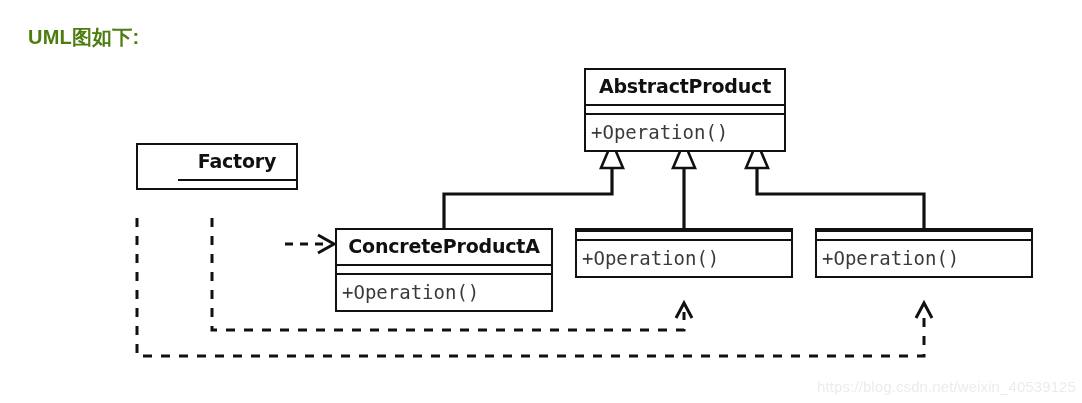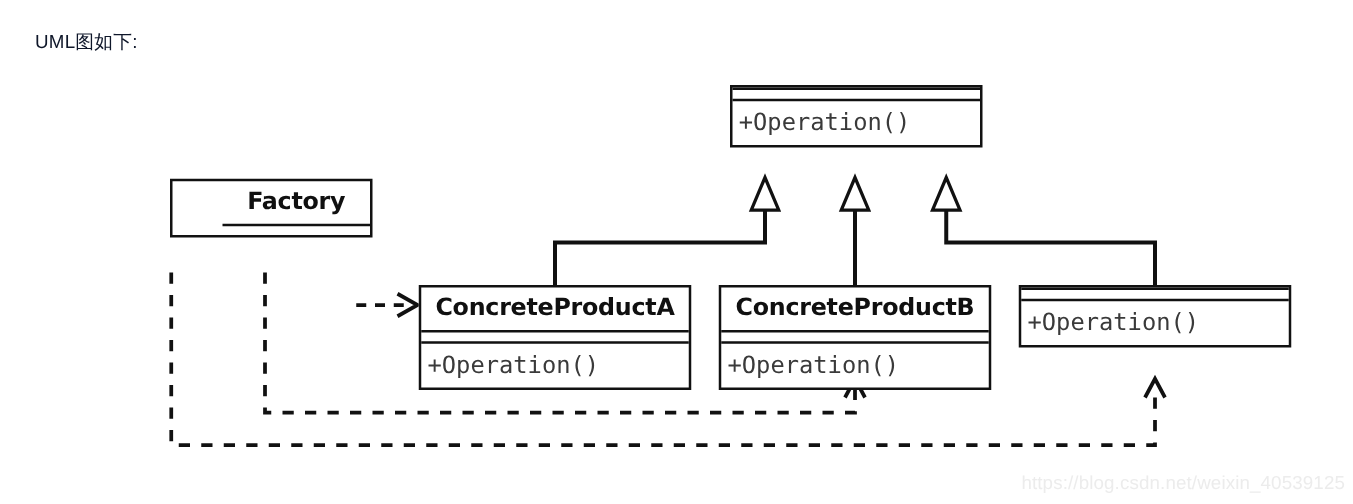--- a/index.html
+++ b/index.html
@@ -15,24 +15,25 @@
     font-family: "Liberation Sans", sans-serif;
     -webkit-font-smoothing: antialiased;
   }
 
   
   #caption {
     position: absolute;
     left: 28px;
     top: 24px;
     font-family: "Liberation Sans", sans-serif;
-    font-size: 15px;
-    color: #0f172a;
+    font-size: 20px;
+    color: #4d7c0f;
     letter-spacing: .2px;
     white-space: nowrap;
+    font-weight: bold;
   }
 
   
   #diagram {
     position: absolute;
     left: 0;
     top: 0;
     width: 1082px;
     height: 403px;
   }
@@ -130,37 +131,37 @@
       <path d="M 676 318 L 684 303 L 692 318" fill="none" stroke="#111111" stroke-width="3" stroke-linecap="butt" stroke-linejoin="miter"></path>
     </g>
 
     <g>
       <path d="M 137 218 L 137 356 L 924 356 L 924 312" fill="none" stroke="#111111" stroke-width="3" stroke-dasharray="9,9" stroke-linejoin="miter"></path>
       <path d="M 916 318 L 924 303 L 932 318" fill="none" stroke="#111111" stroke-width="3" stroke-linecap="butt" stroke-linejoin="miter"></path>
     </g>
   </svg>
 
   <div class="uml-class" style="left:584px; top:68px; width:202px;">
+    <div class="uml-name">AbstractProduct</div>
     <div class="uml-attrs"></div>
     <div class="uml-ops">+Operation()</div>
   </div>
 
   <div class="uml-class" style="left:136px; top:143px; width:162px;padding-left:40px;">
     <div class="uml-name">Factory</div>
     <div class="uml-attrs"></div>
   </div>
 
   <div class="uml-class" style="left:335px; top:228px; width:218px;">
     <div class="uml-name">ConcreteProductA</div>
     <div class="uml-attrs"></div>
     <div class="uml-ops">+Operation()</div>
   </div>
 
   <div class="uml-class" style="left:575px; top:228px; width:218px;">
-    <div class="uml-name">ConcreteProductB</div>
     <div class="uml-attrs"></div>
     <div class="uml-ops">+Operation()</div>
   </div>
 
   <div class="uml-class" style="left:815px; top:228px; width:218px;">
     <div class="uml-attrs"></div>
     <div class="uml-ops">+Operation()</div>
   </div>
 
 </div>

